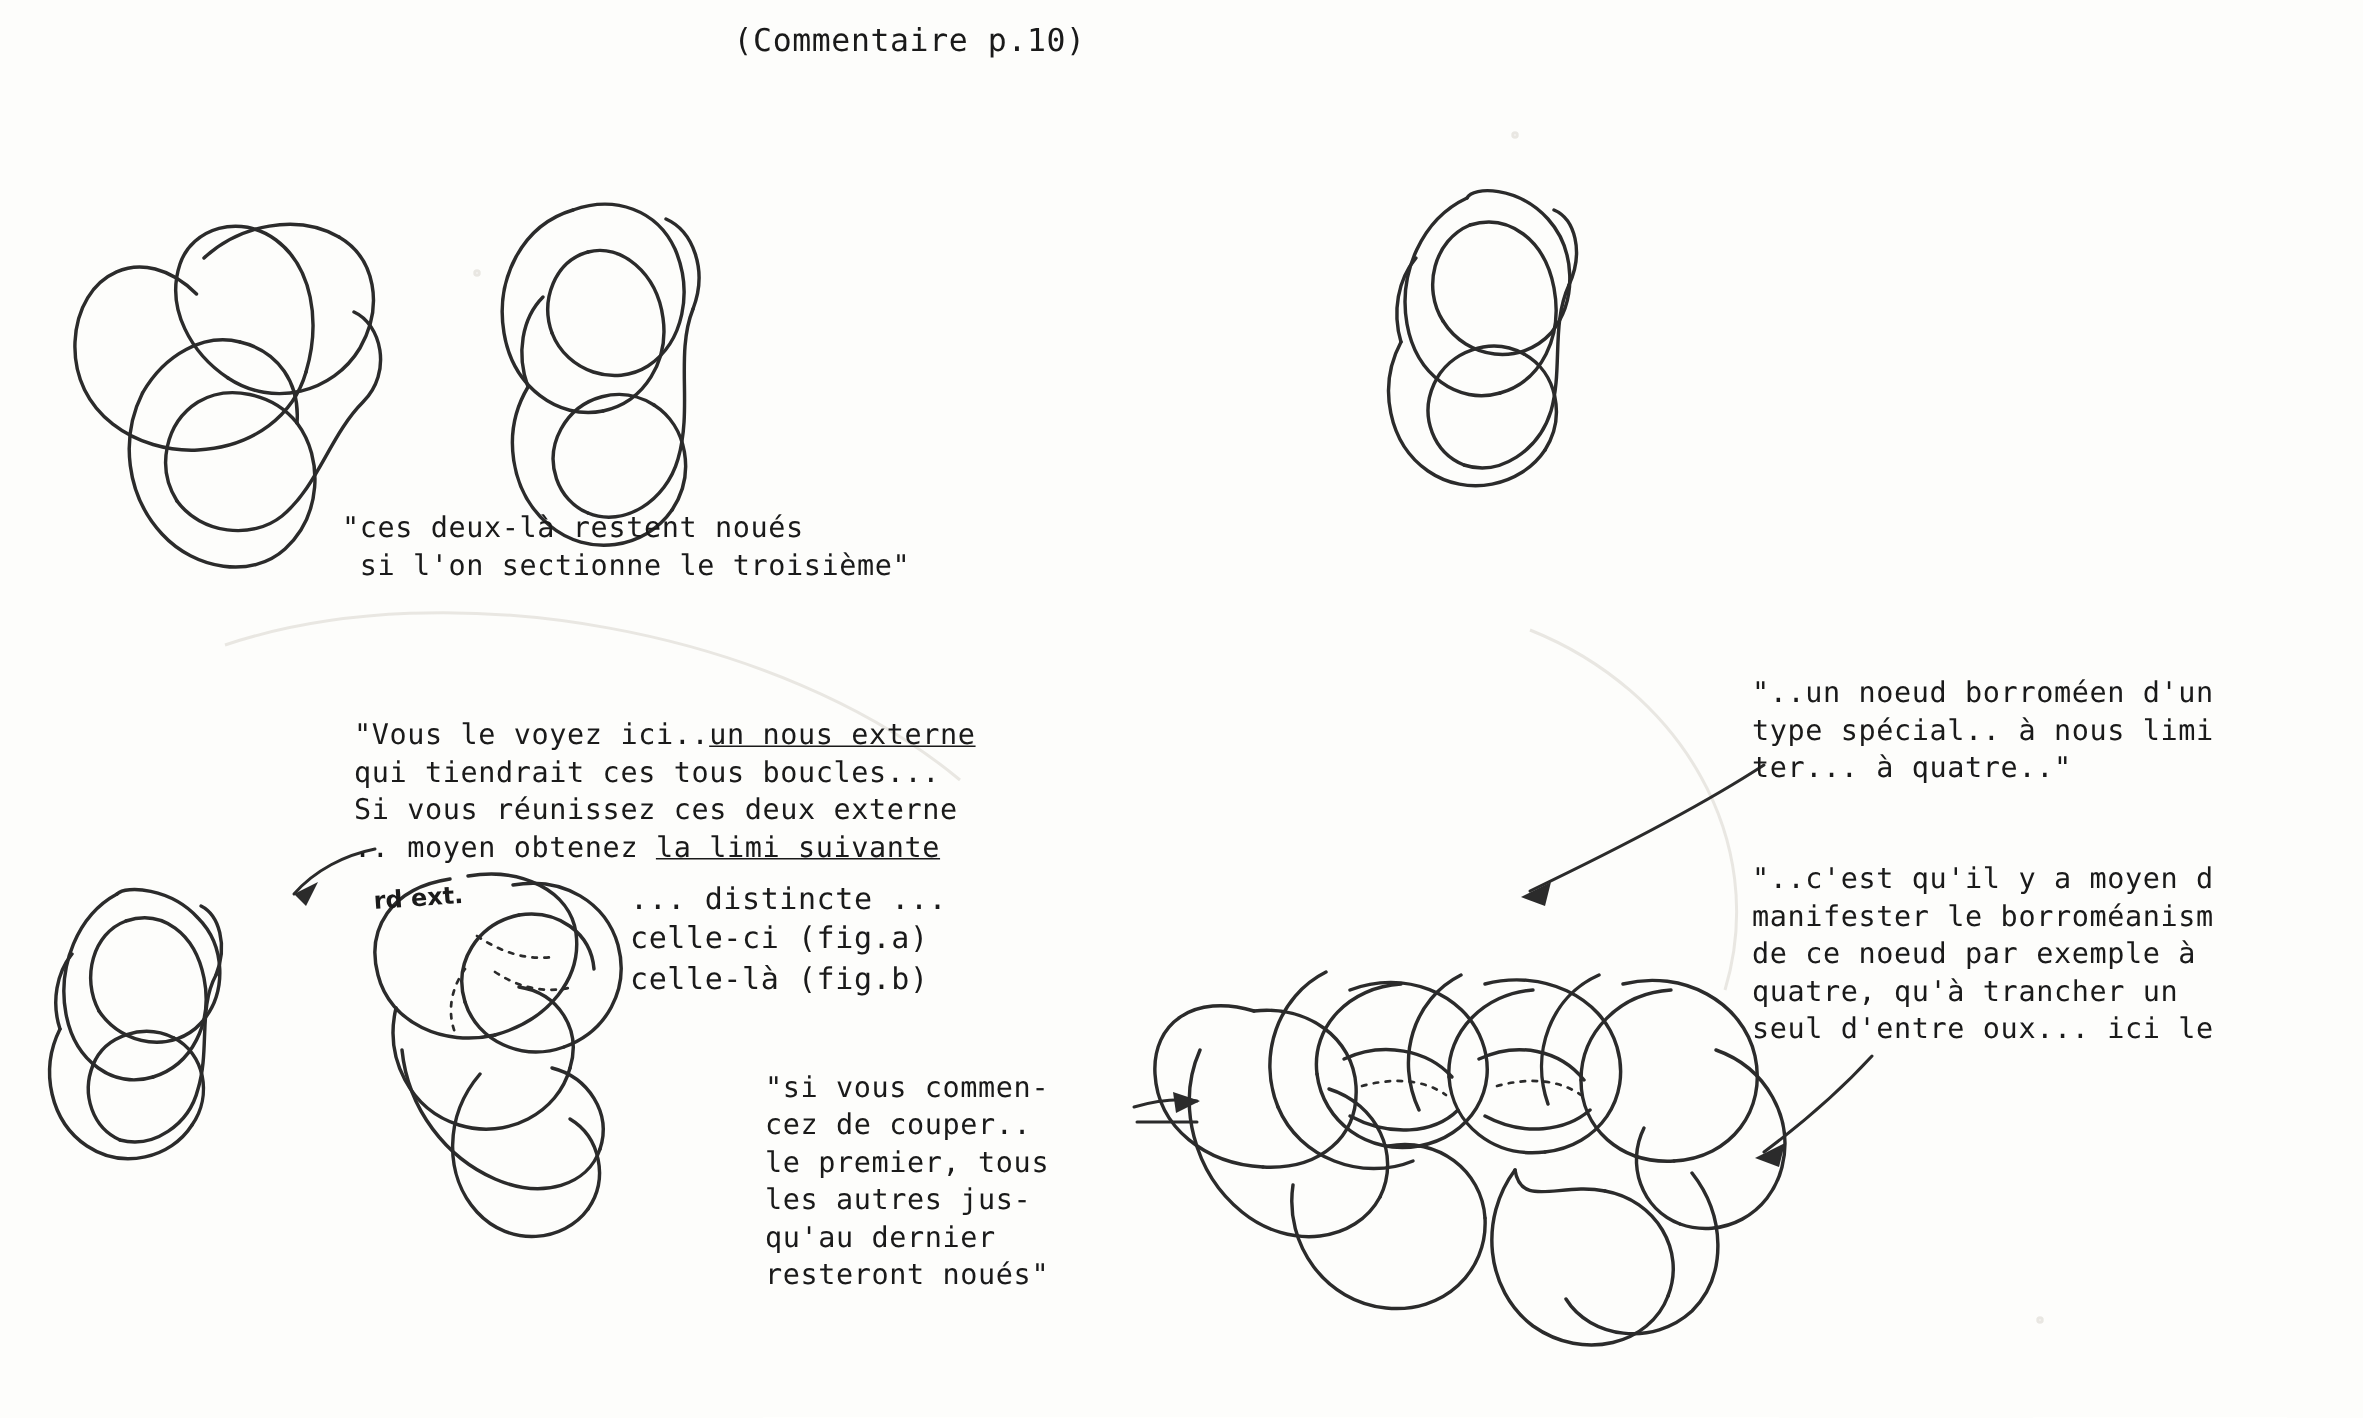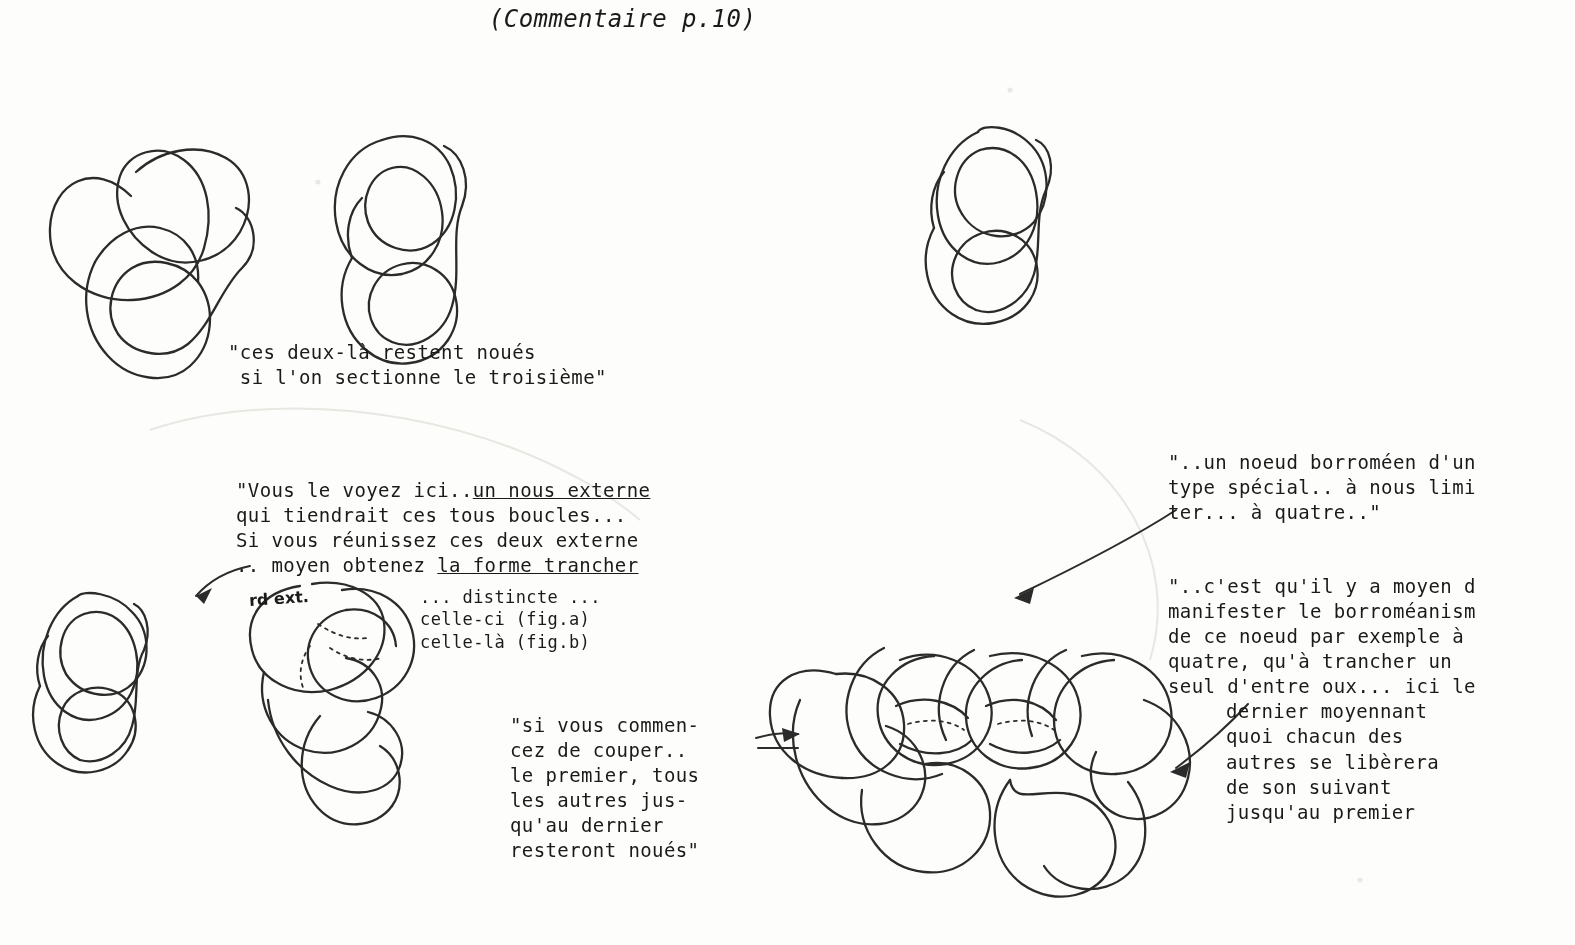--- a/index.html
+++ b/index.html
@@ -16,42 +16,41 @@
     font-family: "DejaVu Sans Mono", "Liberation Mono", monospace;
     color: #1a1a1a;
   }
   .txt {
     position: absolute;
     white-space: pre;
     line-height: 1.32;
     letter-spacing: 0.4px;
   }
   #header-caption {
-    top: 4px;
+    top: 14px;
     left: 489px;
-    font-size: 24px;
-    font-style: italic;
+    font-size: 21px;
   }
   #caption-two-knots {
     top: 340px;
     left: 228px;
     font-size: 19px;
   }
   #caption-you-see-it {
     top: 478px;
     left: 236px;
     font-size: 19px;
   }
   #caption-you-see-it .u {
     text-decoration: underline;
   }
   #caption-distincte {
     top: 586px;
     left: 420px;
-    font-size: 17px;
+    font-size: 20px;
   }
   #label-rd-ext {
     top: 588px;
     left: 249px;
     font-size: 16px;
     font-family: "DejaVu Sans", "Liberation Sans", sans-serif;
     font-weight: 600;
     letter-spacing: 0;
     transform: rotate(-4deg);
   }
@@ -263,21 +262,21 @@
   </svg>
 
   <div class="txt" id="header-caption">(Commentaire p.10)</div>
 
   <div class="txt" id="caption-two-knots">"ces deux-là restent noués
  si l'on sectionne le troisième"</div>
 
   <div class="txt" id="caption-you-see-it"><span>"Vous le voyez ici..</span><span class="u">un nous externe</span>
 <span>qui tiendrait ces tous boucles...</span>
 <span>Si vous réunissez ces deux externe</span>
-<span>.. moyen obtenez </span><span class="u">la forme trancher</span></div>
+<span>.. moyen obtenez </span><span class="u">la limi suivante</span></div>
 
   <div class="txt" id="caption-distincte">... distincte ...
 celle-ci (fig.a)
 celle-là (fig.b)</div>
 
   <div class="txt" id="label-rd-ext">rd ext.</div>
 
   <div class="txt" id="caption-if-you-cut">"si vous commen-
 cez de couper..
 le premier, tous
@@ -287,19 +286,15 @@
 
   <div class="txt" id="caption-borromean-special">"..un noeud borroméen d'un
 type spécial.. à nous limi
 ter... à quatre.."</div>
 
   <div class="txt" id="caption-cest-quil-y-a"><span>"..c'est qu'il y a moyen d
 manifester le borroméanism
 de ce noeud par exemple à
 quatre, qu'à trancher un
 seul d'entre oux... ici le</span>
-<span class="ind">dernier moyennant
-quoi chacun des
-autres se libèrera
-de son suivant
-jusqu'au premier</span></div>
-
 </div>
 
+</div>
+
 </body></html>

